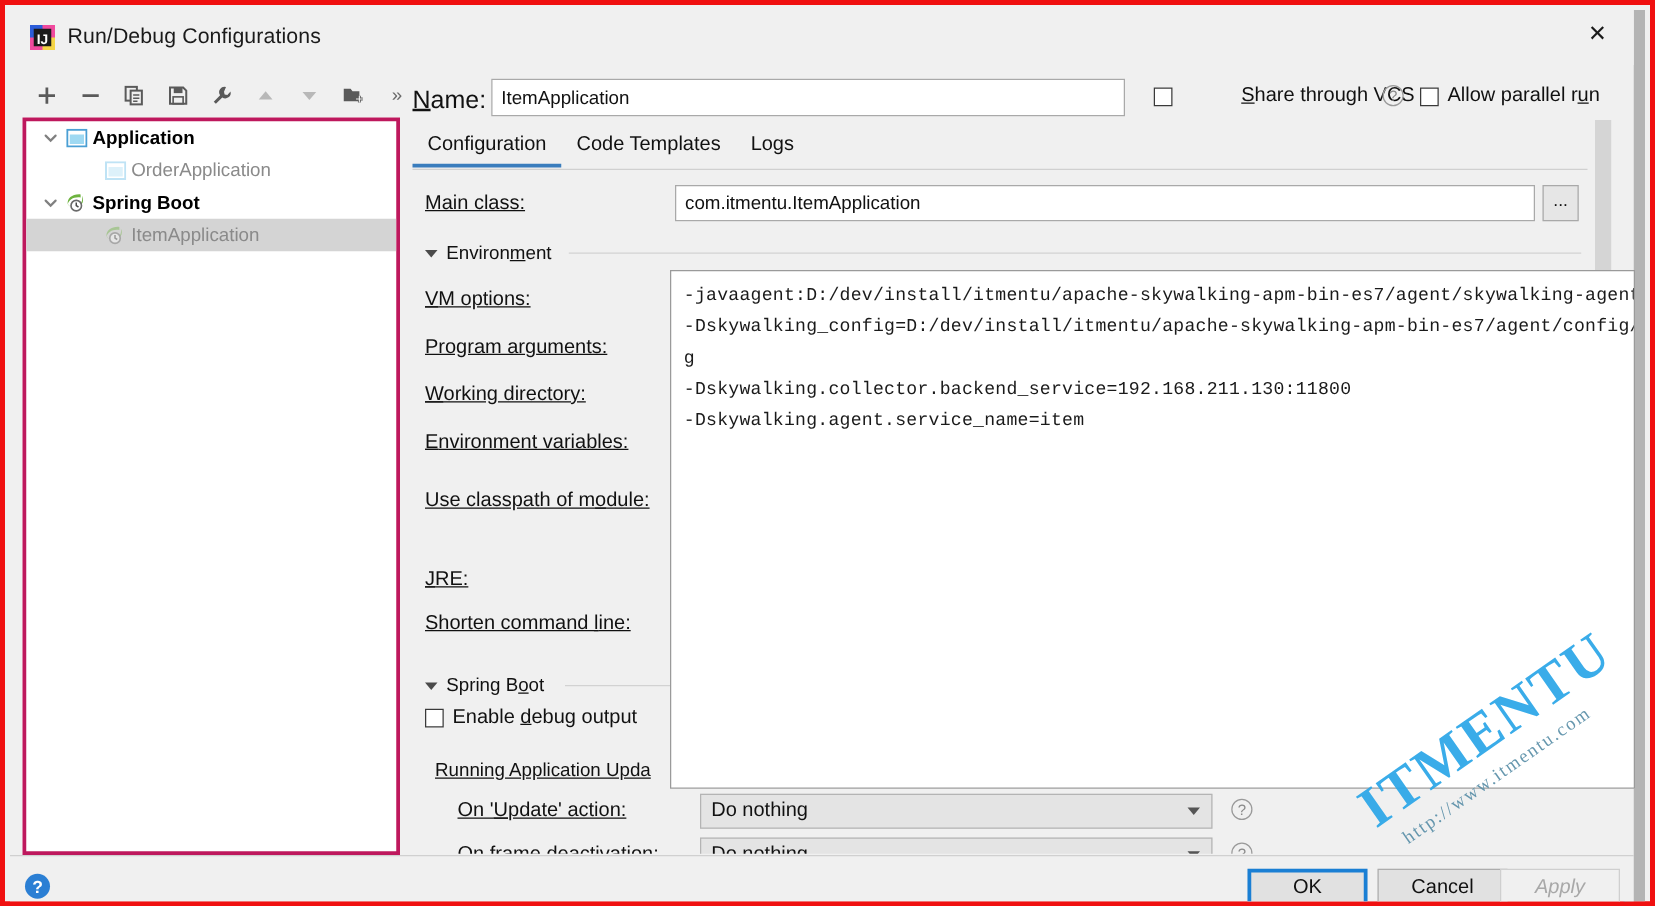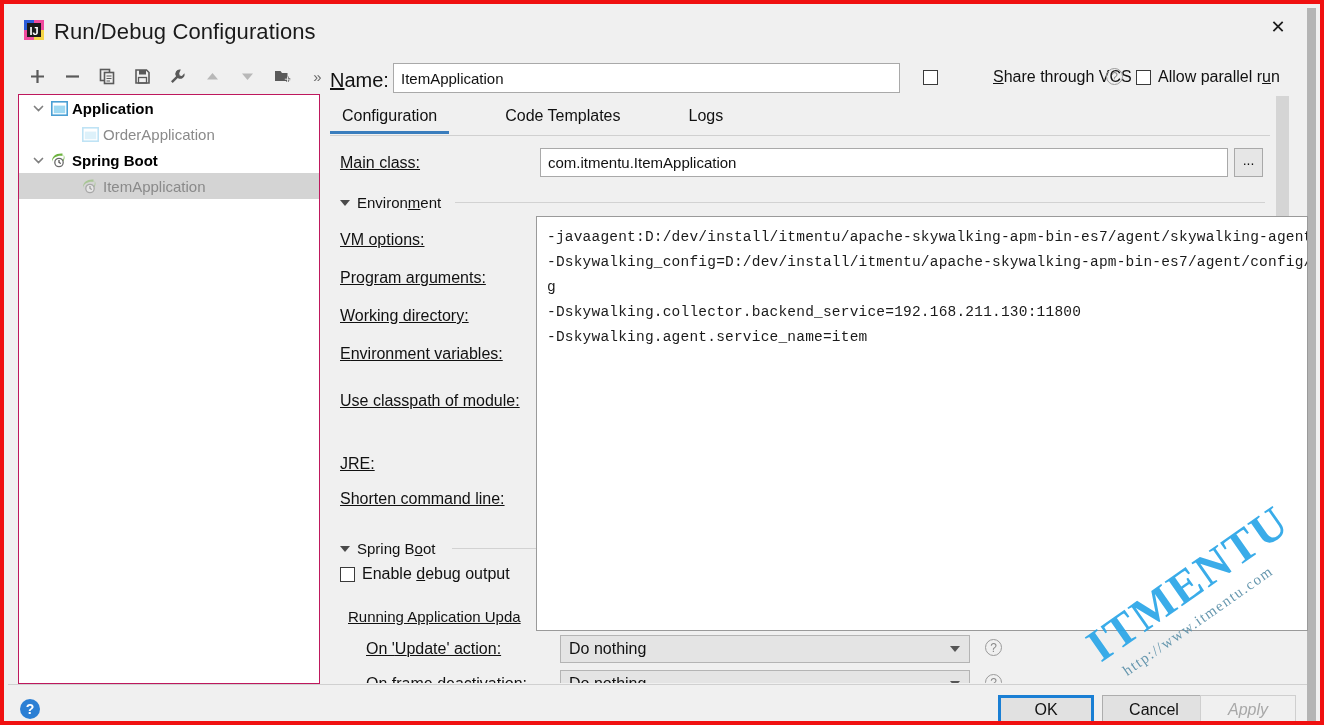--- a/index.html
+++ b/index.html
@@ -43,21 +43,21 @@
     position: absolute; left: 0; top: 0;
     width: 1299px; height: 44px;
     background: #f0f0f0;
   }
   #title-icon {
     position: absolute; left: 16px; top: 12px;
     width: 20px; height: 20px;
   }
   #title-text {
     position: absolute; left: 46px; top: 11px;
-    font-size: 22px; color: #1a1a1a;
+    font-size: 17px; color: #1a1a1a;
     letter-spacing: .1px;
   }
   #close-btn {
     position: absolute; right: 14px; top: 4px;
     width: 30px; height: 30px;
     color: #1a1a1a; font-size: 18px;
     display: flex; align-items: center; justify-content: center;
     cursor: pointer;
   }
 
@@ -72,21 +72,21 @@
     display: flex; align-items: center; justify-content: center;
     cursor: pointer;
   }
   .tbtn svg { display: block; }
 
   
   #tree-panel {
     position: absolute; left: 10px; top: 86px;
     width: 302px; height: 590px;
     background: #ffffff;
-    border: 1px solid #be185d;
+    border: 3px solid #be185d;
     overflow: hidden;
   }
   .tree-row {
     position: relative;
     height: 26px;
     display: flex; align-items: center;
     cursor: pointer;
     font-size: 15px;
   }
   .tree-row.selected { background: #d4d4d4; }
@@ -146,21 +146,21 @@
     font-size: 12px;
     display: flex; align-items: center; justify-content: center;
     cursor: pointer;
     flex: 0 0 auto;
   }
 
   
   #tabs {
     position: absolute; left: 322px; top: 96px;
     width: 940px; height: 32px;
-    display: flex; align-items: flex-start; gap: 44px;
+    display: flex; align-items: flex-start;
   }
   .tab {
     font-size: 16px; color: #111;
     padding: 3px 12px 9px 12px;
     cursor: pointer;
     position: relative;
   }
   .tab.active::after {
     content: "";
     position: absolute; left: 0; bottom: 0;

